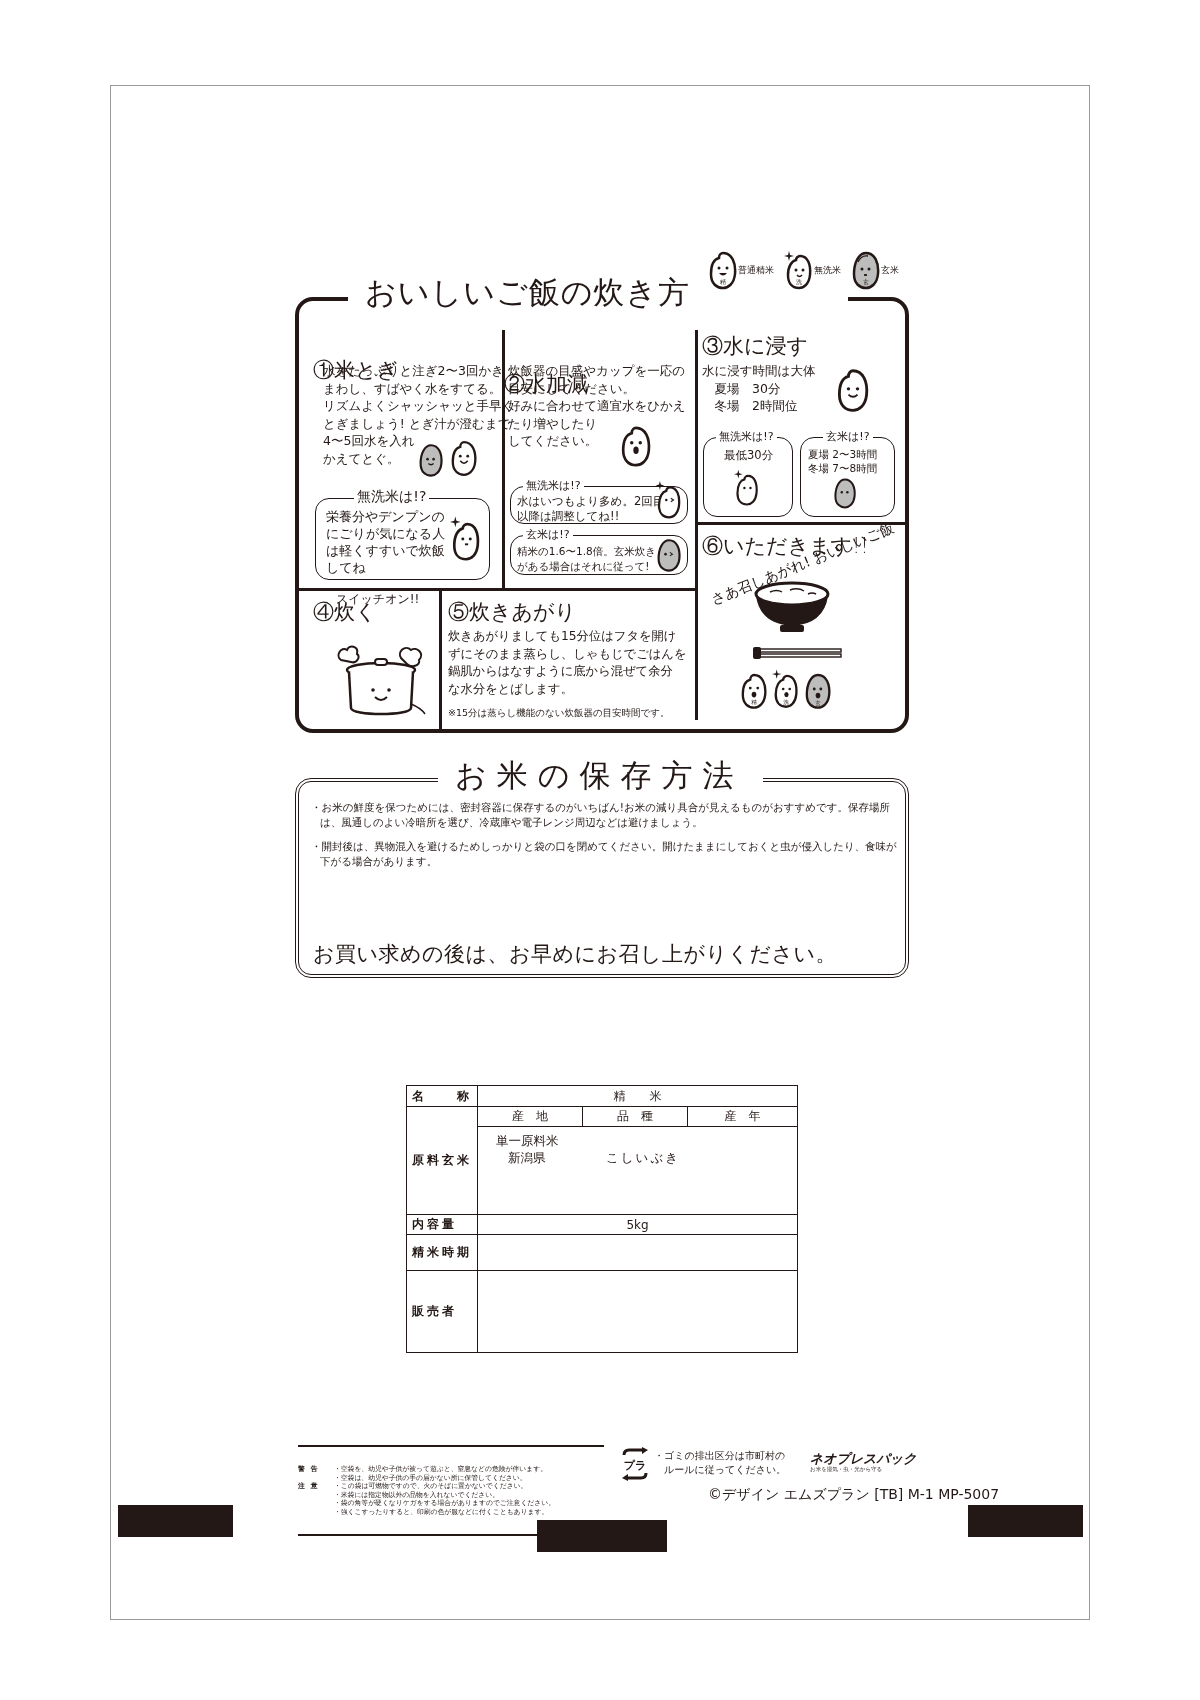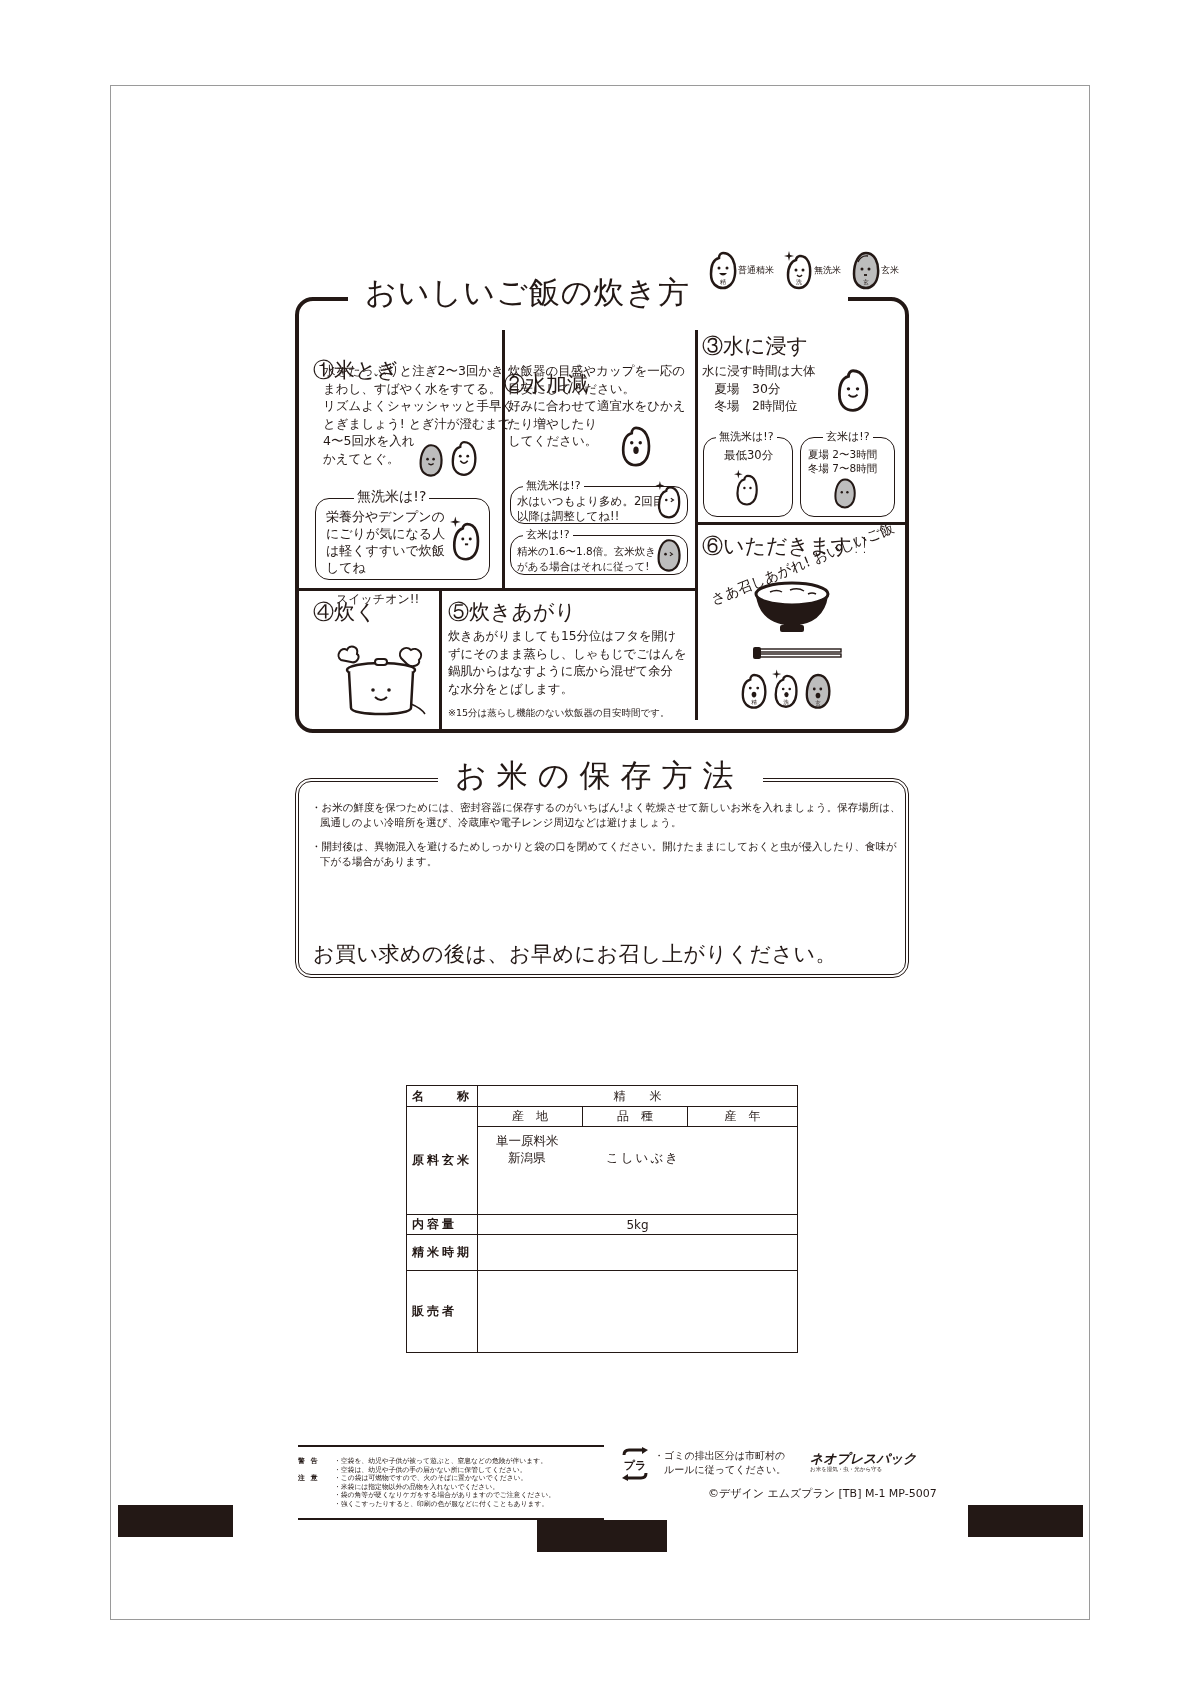--- a/index.html
+++ b/index.html
@@ -37,28 +37,28 @@
   .store-item { margin-bottom: 9px; padding-left: 9px; text-indent: -9px; }
   .store-closing { position: absolute; left: 313px; top: 940px; font-size: 21px; font-weight: 300; white-space: nowrap; letter-spacing: 0.5px; }
 
   
   table.label { position: absolute; left: 406px; top: 1085px; width: 392px; border-collapse: collapse; font-size: 12px; }
   table.label td { border: 1.5px solid #231815; padding: 0 5px; }
   .lh { width: 71px; font-weight: bold; letter-spacing: 3px; }
   .center { text-align: center; }
 
   
-  .warn { position: absolute; left: 298px; top: 1445px; width: 306px; border-top: 2px solid #231815; border-bottom: 2px solid #231815; padding: 10px 0; font-size: 6.8px; line-height: 8.5px; }
+  .warn { position: absolute; left: 298px; top: 1445px; width: 306px; border-top: 2px solid #231815; border-bottom: 2px solid #231815; padding: 18px 0; font-size: 6.8px; line-height: 8.5px; }
   .warn-row { display: flex; }
   .warn-key { width: 36px; font-weight: bold; letter-spacing: 6px; flex: none; }
   .recycle { position: absolute; left: 618px; top: 1447px; width: 34px; height: 34px; }
   .recycle-text { position: absolute; left: 654px; top: 1449px; font-size: 10px; line-height: 14px; white-space: pre-line; }
   .brand { position: absolute; left: 810px; top: 1450px; font-size: 13px; font-weight: bold; font-style: italic; white-space: nowrap; }
   .brand-sub { position: absolute; left: 810px; top: 1466px; font-size: 5.5px; white-space: nowrap; }
-  .copyright { position: absolute; left: 708px; top: 1486px; font-size: 11px; white-space: nowrap; }
+  .copyright { position: absolute; left: 708px; top: 1486px; font-size: 14px; white-space: nowrap; }
 
   .reg-mark { position: absolute; background: #231815; }
 </style>
 </head>
 <body>
 
 <div class="sheet"></div>
 
 <div class="cook-box"></div>
 <div class="title-gap"></div>
@@ -264,21 +264,21 @@
       <circle cx="18" cy="22" r="1.5" fill="#231815"></circle>
       <ellipse cx="15" cy="29" rx="2.5" ry="3" fill="#231815"></ellipse>
       <text x="15" y="39" font-size="6" text-anchor="middle" fill="#231815">玄</text>
     </svg>
 </div>
 
 <div class="store-box"></div>
 <div class="store-gap"></div>
 <div class="store-title">お米の保存方法</div>
 <div class="store-items">
-  <div class="store-item">・お米の鮮度を保つためには、密封容器に保存するのがいちばん!よく乾燥させて新しいお米を入れましょう。保存場所は、風通しのよい冷暗所を選び、冷蔵庫や電子レンジ周辺などは避けましょう。</div>
+  <div class="store-item">・お米の鮮度を保つためには、密封容器に保存するのがいちばん!お米の減り具合が見えるものがおすすめです。保存場所は、風通しのよい冷暗所を選び、冷蔵庫や電子レンジ周辺などは避けましょう。</div>
   <div class="store-item">・開封後は、異物混入を避けるためしっかりと袋の口を閉めてください。開けたままにしておくと虫が侵入したり、食味が下がる場合があります。</div>
 </div>
 <div class="store-closing">お買い求めの後は、お早めにお召し上がりください。</div>
 
 <table class="label">
   <tbody>
       <tr style="height:21px;">
     <td class="lh">名　　称</td>
     <td class="center" colspan="3">精　　米</td>
   </tr>

